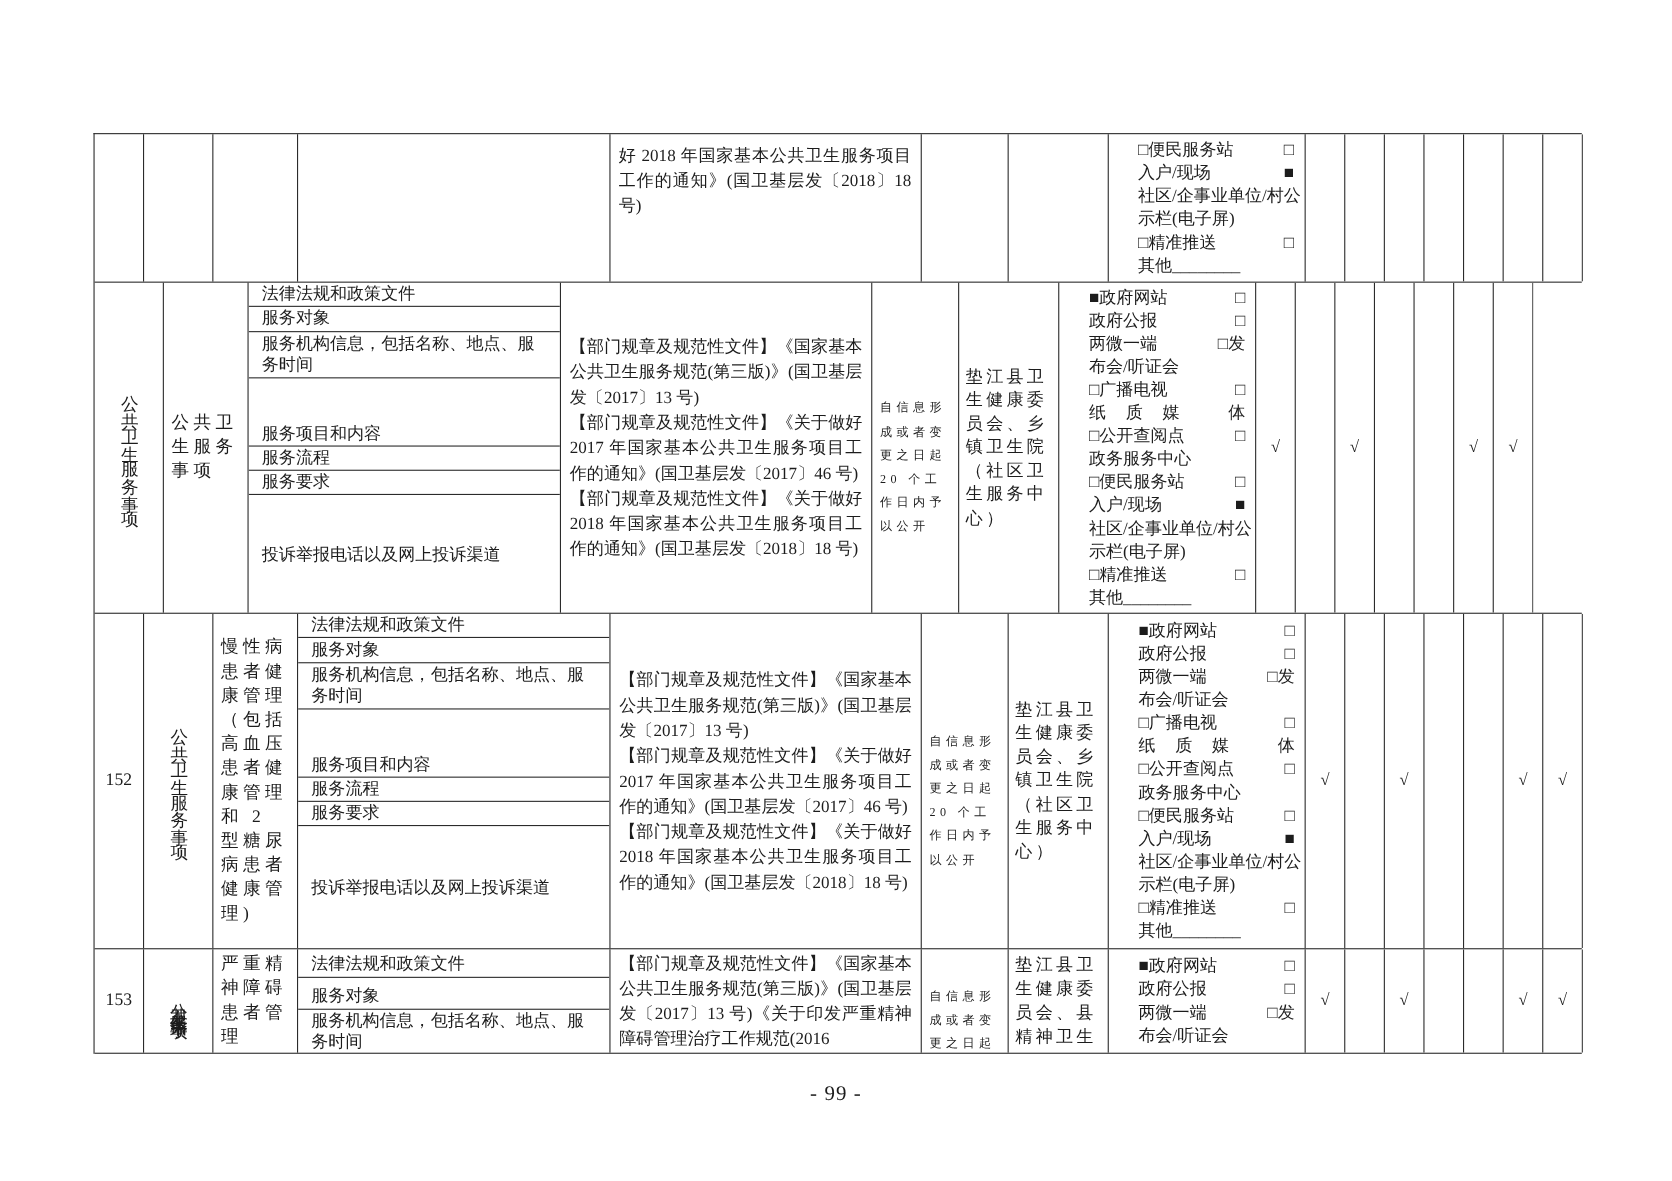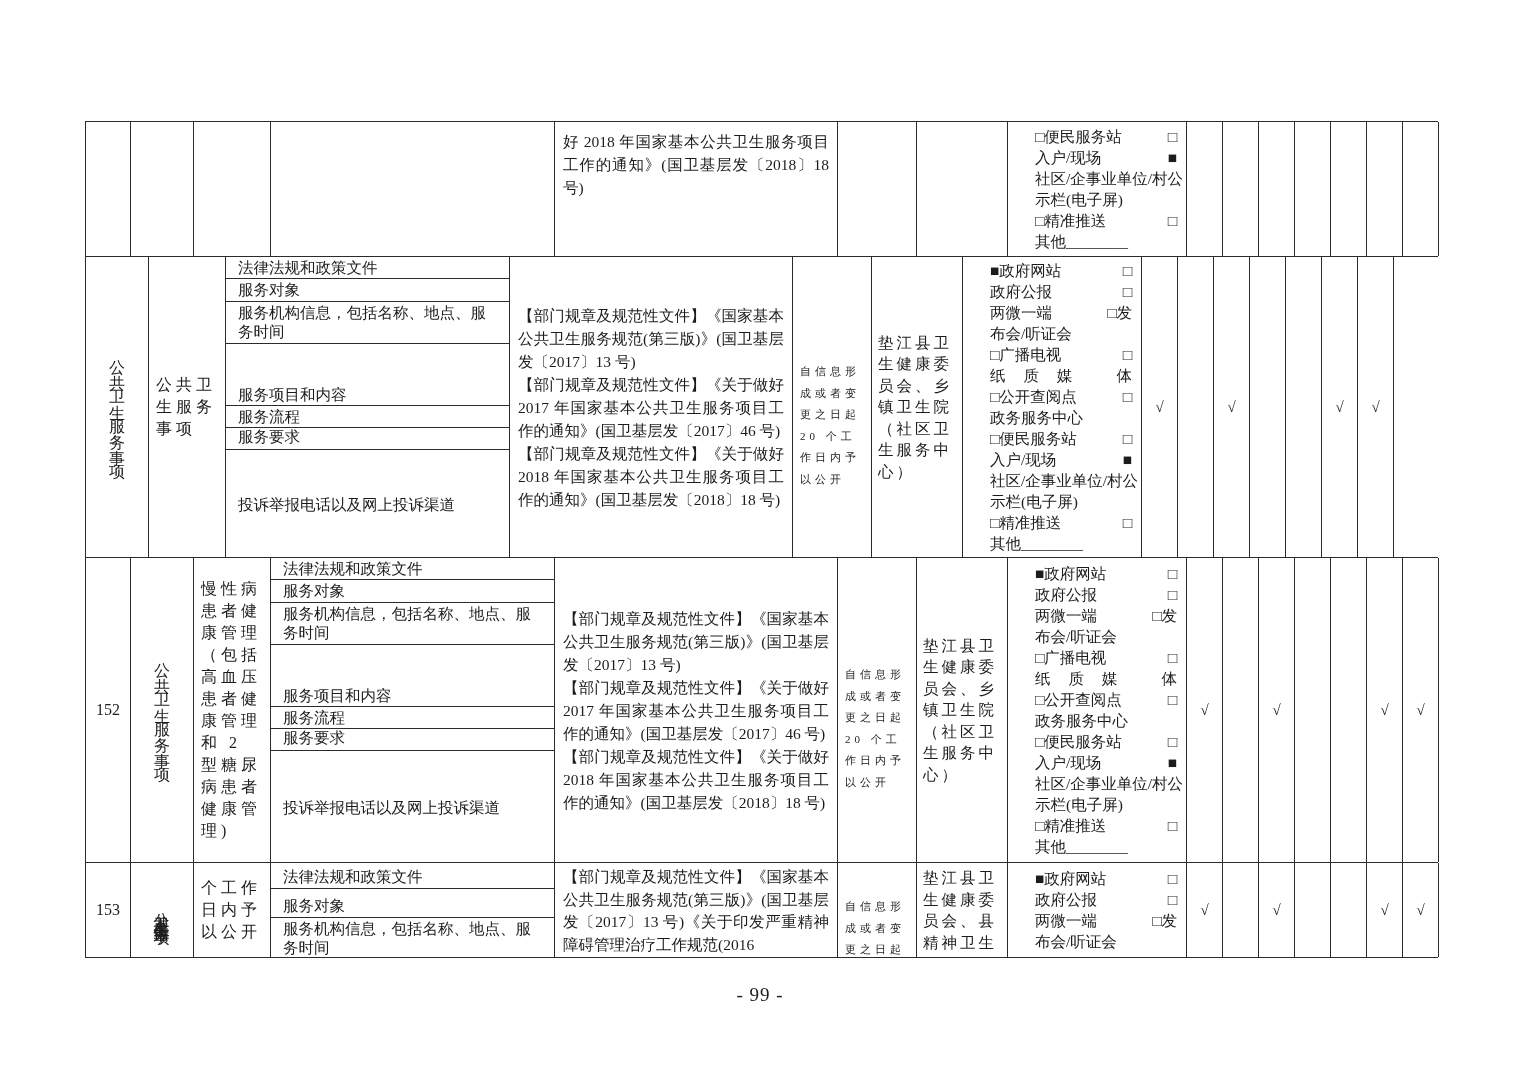--- a/index.html
+++ b/index.html
@@ -1,37 +1,37 @@
 <!DOCTYPE html>
 <html><head>
 <meta charset="utf-8">
 <style>
   html,body{margin:0;padding:0;background:#ffffff;}
   .page{position:relative;width:1520px;height:1074px;background:#fff;overflow:hidden;
         font-family:"Liberation Serif","DejaVu Serif",serif;color:#1c1c1c;}
   .doc-table{position:absolute;left:85px;top:121px;width:1353px;
              border-left:1.5px solid #2b2b2b;border-top:1.5px solid #2b2b2b;box-sizing:border-box;}
   .trow{display:flex;border-bottom:1.5px solid #2b2b2b;box-sizing:border-box;}
-  .r0{height:135px;} .r1{height:301px;} .r2{height:305px;} .r3{height:95px;}
+  .r0{height:135px;justify-content:center;} .r1{height:301px;} .r2{height:305px;} .r3{height:95px;}
   .cell{box-sizing:border-box;border-right:1.5px solid #2b2b2b;overflow:hidden;flex:none;}
   .cA{width:45px;display:flex;align-items:center;justify-content:center;font-size:16px;}
   .cB{width:63px;display:flex;align-items:center;justify-content:center;}
   .vtext{writing-mode:vertical-rl;text-orientation:upright;font-size:16px;letter-spacing:15px;line-height:22px;}
   .r3 .vtext{letter-spacing:2.5px;max-height:90px;line-height:19px;}
   .cC{width:77px;display:flex;align-items:center;}
   .cC span{display:block;width:100%;padding:0 7px;font-size:16px;letter-spacing:4px;line-height:22px;}
   .cD{width:284px;display:flex;flex-direction:column;}
   .ci{box-sizing:border-box;border-bottom:1.5px solid #2b2b2b;padding:1px 8px 0 12px;
       font-size:15.5px;line-height:19px;}
   .r1 .ci:nth-of-type(1),.r2 .ci:nth-of-type(1){height:22px;}
   .r1 .ci:nth-of-type(2),.r2 .ci:nth-of-type(2){height:23px;}
   .r1 .ci:nth-of-type(3),.r2 .ci:nth-of-type(3){height:42px;}
   .r1 .ci:nth-of-type(4),.r2 .ci:nth-of-type(4){height:22px;margin-top:40px;}
   .r1 .ci:nth-of-type(5),.r2 .ci:nth-of-type(5){height:22px;}
-  .r1 .ci:nth-of-type(6),.r2 .ci:nth-of-type(6){height:22px;font-family:Liberation Mono, monospace;}
+  .r1 .ci:nth-of-type(6),.r2 .ci:nth-of-type(6){height:22px;}
   .r3 .ci:nth-of-type(1){height:28px;padding-top:4px;}
   .r3 .ci:nth-of-type(2){height:32px;padding-top:7px;}
   .ci:last-of-type{flex:1;border-bottom:none;display:flex;align-items:center;}
   .cE{width:283px;display:flex;flex-direction:column;justify-content:center;padding:0 8px;}
   .r0 .cE{justify-content:flex-start;padding-top:8px;}
   .r3 .cE{justify-content:flex-start;padding-top:3px;}
   .legal-p{margin:0;font-size:15.5px;line-height:23px;text-align:justify;}
   .r3 .legal-p{line-height:22.5px;}
   .cF{width:79px;display:flex;align-items:center;}
   .cF span{display:block;width:100%;padding:0 7px;font-size:11px;letter-spacing:4px;line-height:21.5px;margin-top:37px;}
@@ -338,21 +338,21 @@
           <div class="check">√</div>
         </div>
     </div>
 
     <div class="trow r3">
       <div class="cell cA">153</div>
       <div class="cell cB">
           <span class="vtext">公共卫生服务事项</span>
         </div>
       <div class="cell cC">
-          <span>个工作日内予以公开</span>
+          <span>严重精神障碍患者管理</span>
         </div>
       <div class="cell cD">
 
       <div class="ci">法律法规和政策文件</div>
           <div class="ci">服务对象</div>
           <div class="ci">服务机构信息，包括名称、地点、服务时间</div>
         </div>
       <div class="cell cE">
 
       <p class="legal-p">【部门规章及规范性文件】《国家基本公共卫生服务规范(第三版)》(国卫基层发〔2017〕13 号)《关于印发严重精神障碍管理治疗工作规范(2016</p>

